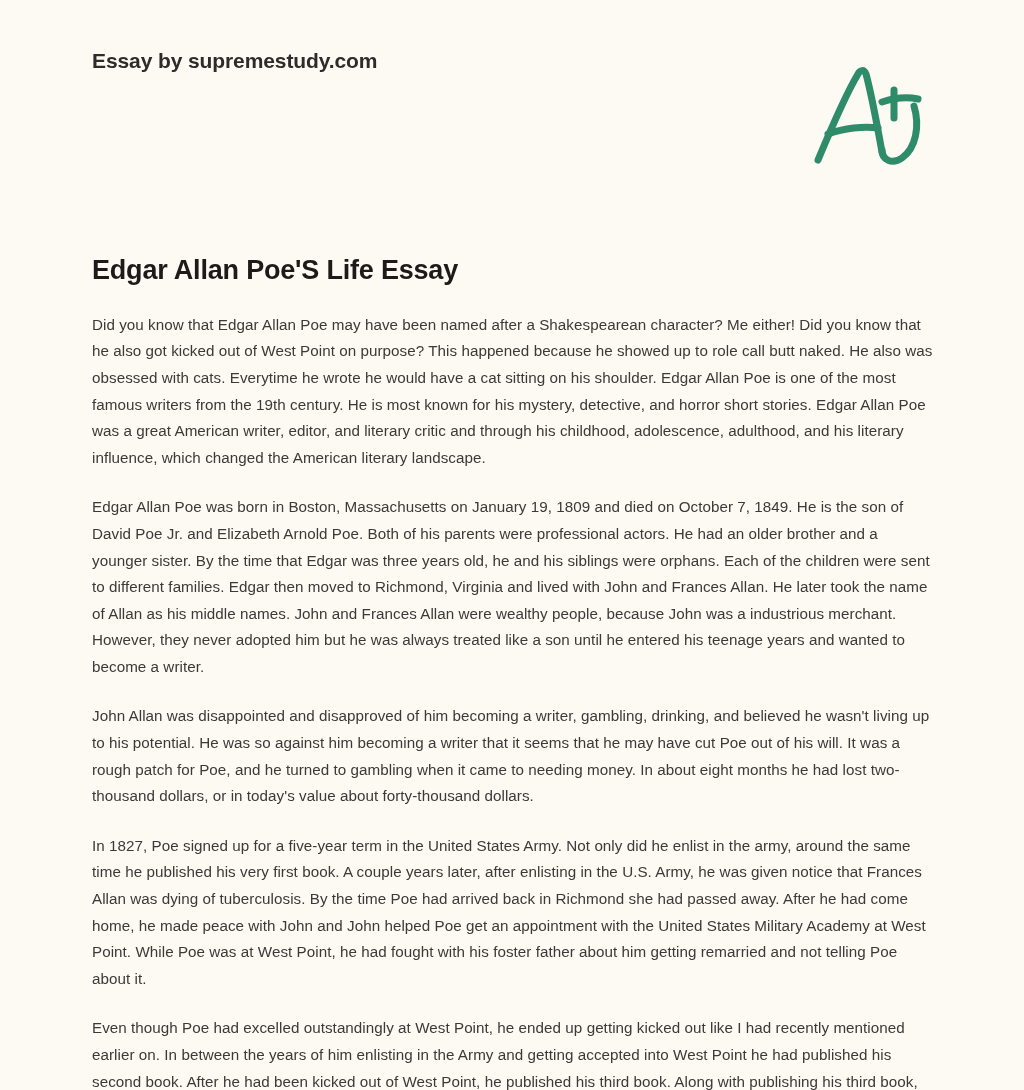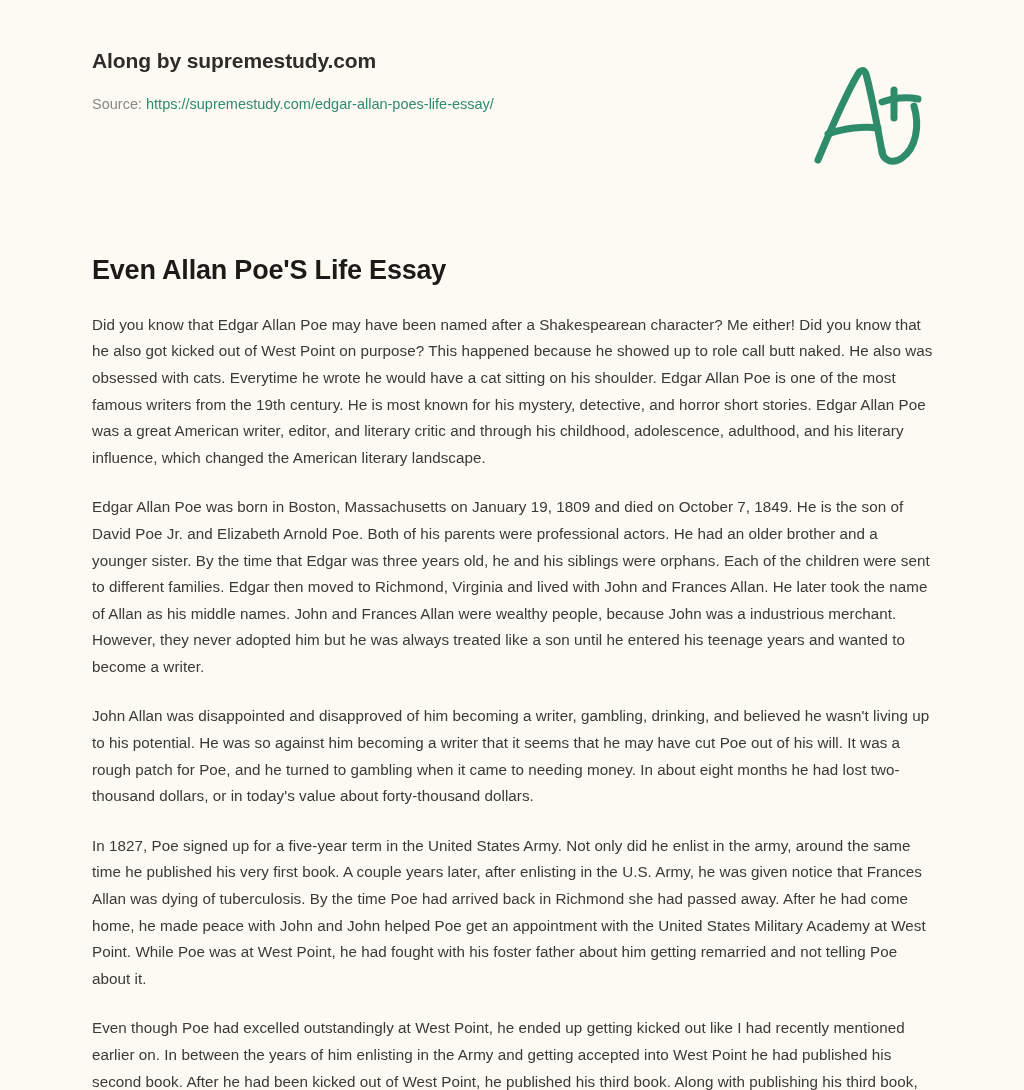--- a/index.html
+++ b/index.html
@@ -111,45 +111,41 @@
   }
 </style>
 </head>
 <body>
 
 <div class="page">
 
   <div class="header">
 
     <div class="header-text-block">
-      <div class="essay-by">Along by supremestudy.com</div>
+      <div class="essay-by">Essay by supremestudy.com</div>
 
-      <div class="source-line">
-        <span class="source-label">Source:</span>
-        <a class="source-url" href="#">https://supremestudy.com/edgar-allan-poes-life-essay/</a>
-      </div>
     </div>
 
     <div class="logo">
       <svg viewBox="0 0 130 120" xmlns="http://www.w3.org/2000/svg" fill="none" stroke="#2f8c6b" stroke-width="7" stroke-linecap="round" stroke-linejoin="round">
 
         <path d="M12 104 C 22 80, 40 38, 52 18 C 54 14, 58 13, 60 18 C 66 40, 72 74, 76 96"></path>
         <path d="M22 78 C 38 72, 58 70, 72 72"></path>
 
         <path d="M88 34 L 88 62"></path>
         <path d="M76 46 C 88 42, 102 41, 112 43"></path>
 
         <path d="M108 50 C 114 70, 110 92, 96 102 C 86 109, 76 104, 76 94"></path>
       </svg>
     </div>
 
   </div>
 
   <div class="article">
-    <h1 class="article-title">Even Allan Poe'S Life Essay</h1>
+    <h1 class="article-title">Edgar Allan Poe'S Life Essay</h1>
 
     <div class="article-body">
       <p>Did you know that Edgar Allan Poe may have been named after a Shakespearean character? Me either! Did you know that he also got kicked out of West Point on purpose? This happened because he showed up to role call butt naked. He also was obsessed with cats. Everytime he wrote he would have a cat sitting on his shoulder. Edgar Allan Poe is one of the most famous writers from the 19th century. He is most known for his mystery, detective, and horror short stories. Edgar Allan Poe was a great American writer, editor, and literary critic and through his childhood, adolescence, adulthood, and his literary influence, which changed the American literary landscape.</p>
       <p>Edgar Allan Poe was born in Boston, Massachusetts on January 19, 1809 and died on October 7, 1849. He is the son of David Poe Jr. and Elizabeth Arnold Poe. Both of his parents were professional actors. He had an older brother and a younger sister. By the time that Edgar was three years old, he and his siblings were orphans. Each of the children were sent to different families. Edgar then moved to Richmond, Virginia and lived with John and Frances Allan. He later took the name of Allan as his middle names. John and Frances Allan were wealthy people, because John was a industrious merchant. However, they never adopted him but he was always treated like a son until he entered his teenage years and wanted to become a writer.</p>
       <p>John Allan was disappointed and disapproved of him becoming a writer, gambling, drinking, and believed he wasn't living up to his potential. He was so against him becoming a writer that it seems that he may have cut Poe out of his will. It was a rough patch for Poe, and he turned to gambling when it came to needing money. In about eight months he had lost two-thousand dollars, or in today's value about forty-thousand dollars.</p>
       <p>In 1827, Poe signed up for a five-year term in the United States Army. Not only did he enlist in the army, around the same time he published his very first book. A couple years later, after enlisting in the U.S. Army, he was given notice that Frances Allan was dying of tuberculosis. By the time Poe had arrived back in Richmond she had passed away. After he had come home, he made peace with John and John helped Poe get an appointment with the United States Military Academy at West Point. While Poe was at West Point, he had fought with his foster father about him getting remarried and not telling Poe about it.</p>
       <p>Even though Poe had excelled outstandingly at West Point, he ended up getting kicked out like I had recently mentioned earlier on. In between the years of him enlisting in the Army and getting accepted into West Point he had published his second book. After he had been kicked out of West Point, he published his third book. Along with publishing his third book, he went on to win a short story contest in the Baltimore Saturday Visiter. The Baltimore Saturday Visiter was a weekly periodical in Baltimore that published som</p>
     </div>
   </div>
 

